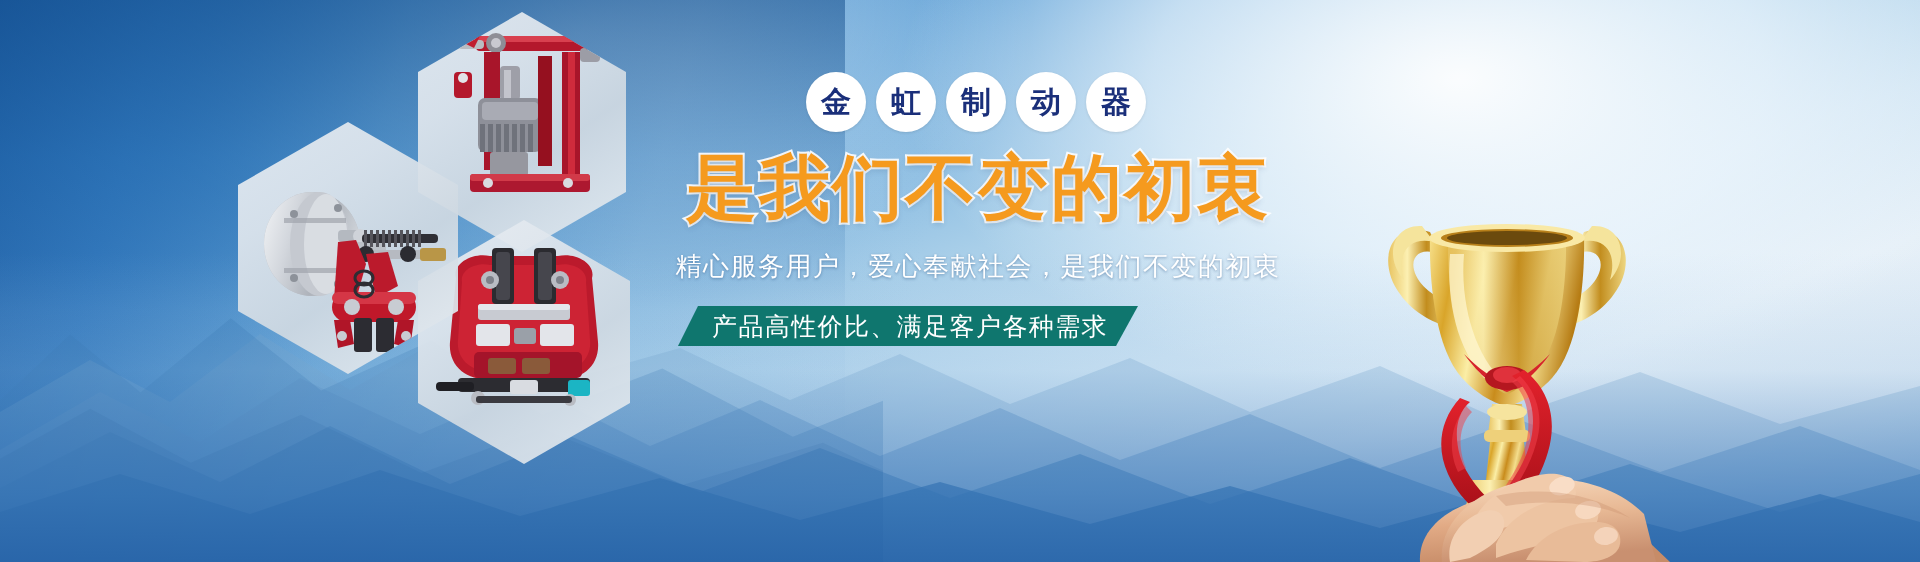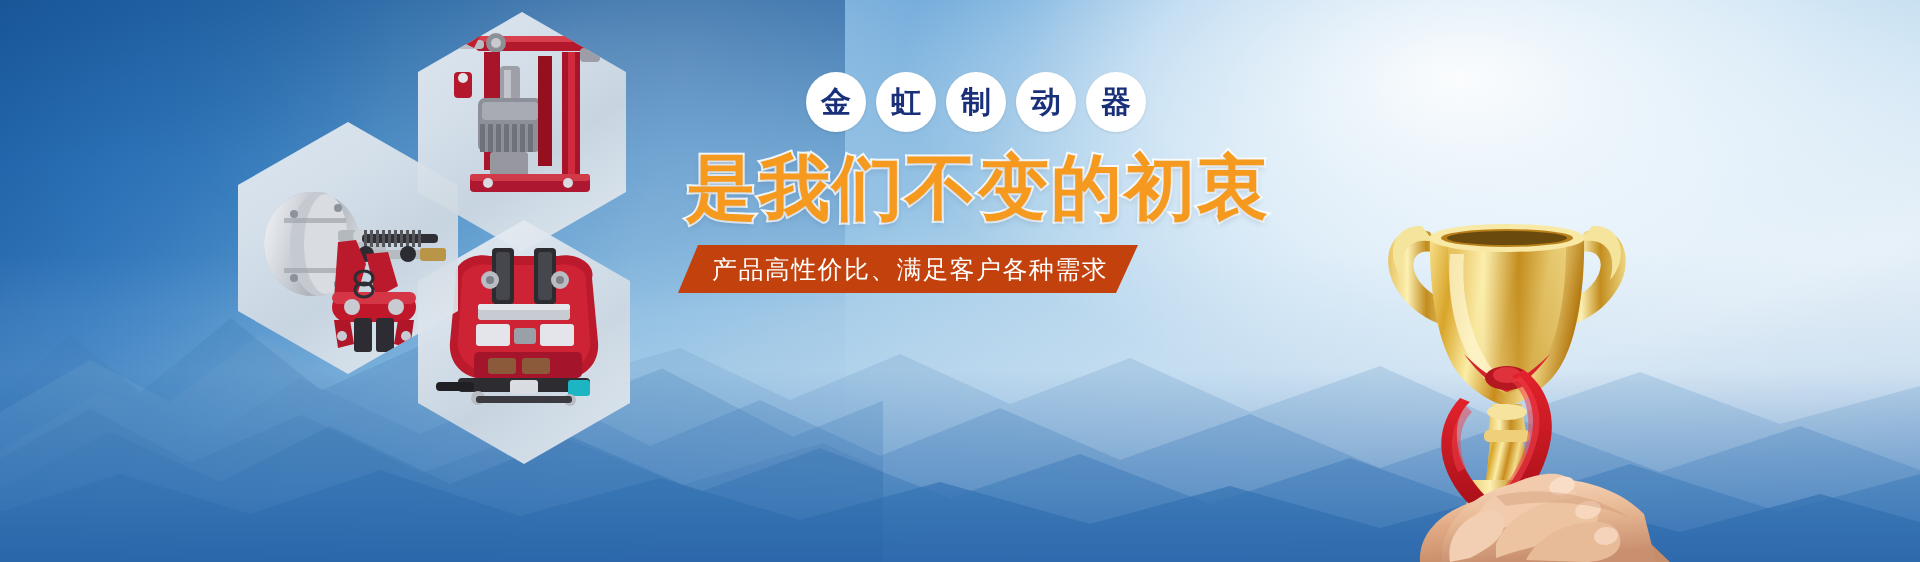--- a/index.html
+++ b/index.html
@@ -68,22 +68,22 @@
     paint-order:stroke fill;
     text-shadow:0 3px 6px rgba(40,70,110,.20);
   }
 
   .subtitle{margin-top:26px;text-align:center;color:#ffffff;
     font-size:26px;letter-spacing:1.5px;
     text-shadow:0 1px 3px rgba(20,60,110,.45);
   }
 
   .ribbonrow{margin-top:22px;position:relative;height:52px;}
-  .ribbon{position:absolute;left:10px;top:0;height:48px;
-    background:#c2410c;
+  .ribbon{position:absolute;left:10px;top:0;height:40px;
+    background:#0f766e;
     display:flex;align-items:center;
     padding:0 30px 0 34px;
     clip-path:polygon(20px 0,100% 0,calc(100% - 22px) 100%,0 100%);
     box-shadow:0 2px 5px rgba(90,0,0,.22);
   }
   .ribbon span{color:#fff;font-size:25px;letter-spacing:1.4px;white-space:nowrap;}
 
   
   .trophy{position:absolute;right:268px;bottom:0;width:300px;height:400px;}
   .trophy svg{display:block;width:100%;height:100%;}
@@ -273,20 +273,21 @@
     <div class="badges">
       <div class="badge">金</div>
       <div class="badge">虹</div>
       <div class="badge">制</div>
       <div class="badge">动</div>
       <div class="badge">器</div>
     </div>
 
     <div class="headline">是我们不变的初衷</div>
 
+    <div class="subtitle">精心服务用户，爱心奉献社会，是我们不变的初衷</div>
 
     <div class="ribbonrow">
       <div class="ribbon">
         <span>产品高性价比、满足客户各种需求</span>
       </div>
     </div>
   </div>
 
   <div class="trophy">
     <svg viewBox="0 0 300 400">

